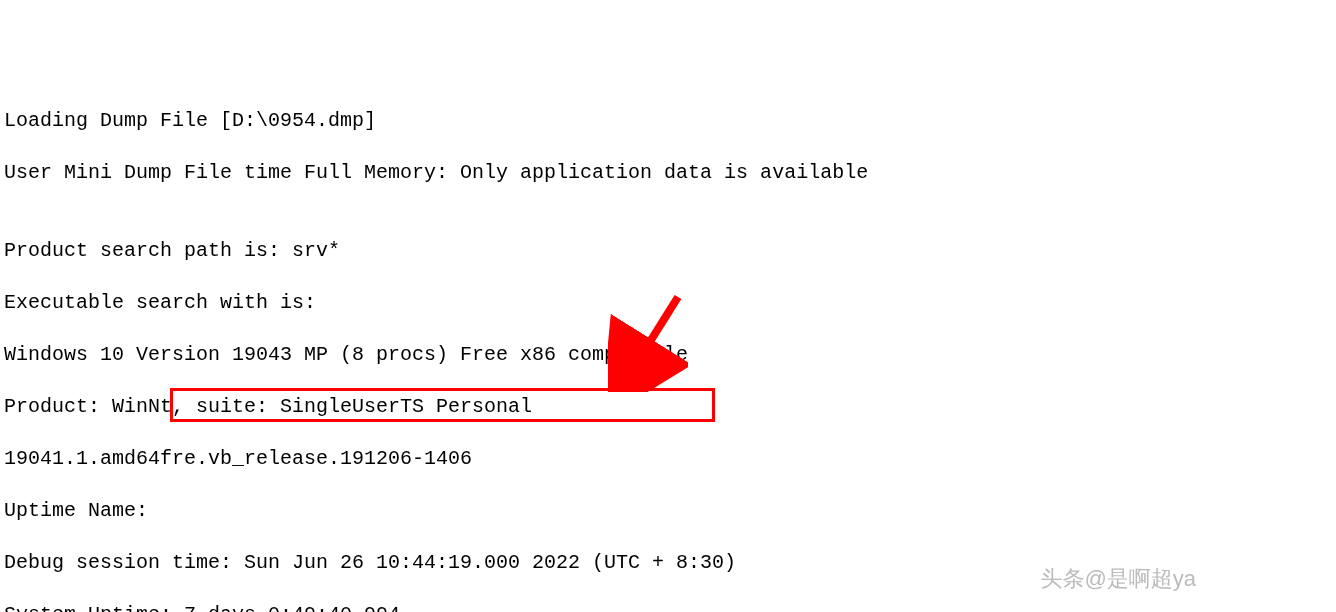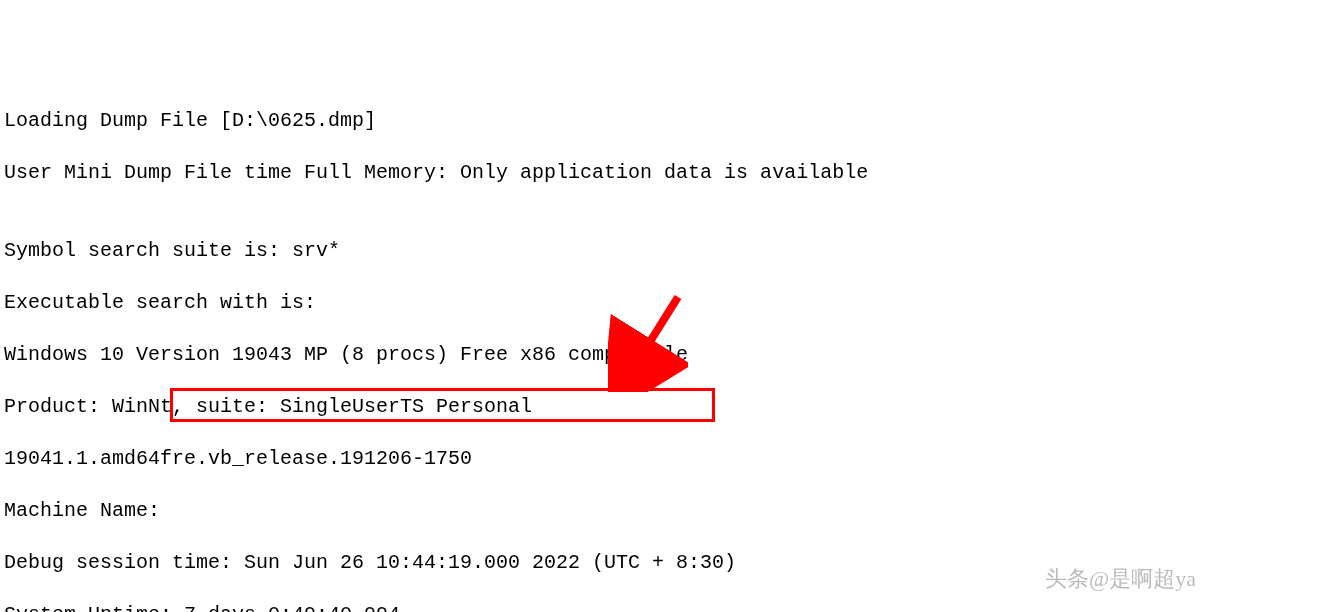--- a/index.html
+++ b/index.html
@@ -28,39 +28,39 @@
       border: 3px solid #ff0000;
       pointer-events: none;
     }
     .arrow {
       position: absolute;
       pointer-events: none;
     }
     .watermark {
       position: absolute;
       color: rgba(120, 120, 120, 0.5);
-      font-family: Liberation Serif, serif;
+      font-family: Liberation Sans, sans-serif;
       font-size: 22px;
       pointer-events: none;
     }
   </style>
 </head>
 <body>
 
 
 
-<span class="line">Loading Dump File [D:\0625.dmp]</span>
+<span class="line">Loading Dump File [D:\0954.dmp]</span>
 <span class="line">User Mini Dump File time Full Memory: Only application data is available</span>
 <span class="line"></span>
-<span class="line">Symbol search suite is: srv*</span>
+<span class="line">Product search path is: srv*</span>
 <span class="line">Executable search with is:</span>
 <span class="line">Windows 10 Version 19043 MP (8 procs) Free x86 compatible</span>
 <span class="line">Product: WinNt, suite: SingleUserTS Personal</span>
-<span class="line">19041.1.amd64fre.vb_release.191206-1750</span>
-<span class="line">Machine Name:</span>
+<span class="line">19041.1.amd64fre.vb_release.191206-1406</span>
+<span class="line">Uptime Name:</span>
 <span class="line">Debug session time: Sun Jun 26 10:44:19.000 2022 (UTC + 8:30)</span>
 <span class="line">System Uptime: 7 days 0:49:40.994</span>
 
 
 
 
 
 
 
 

